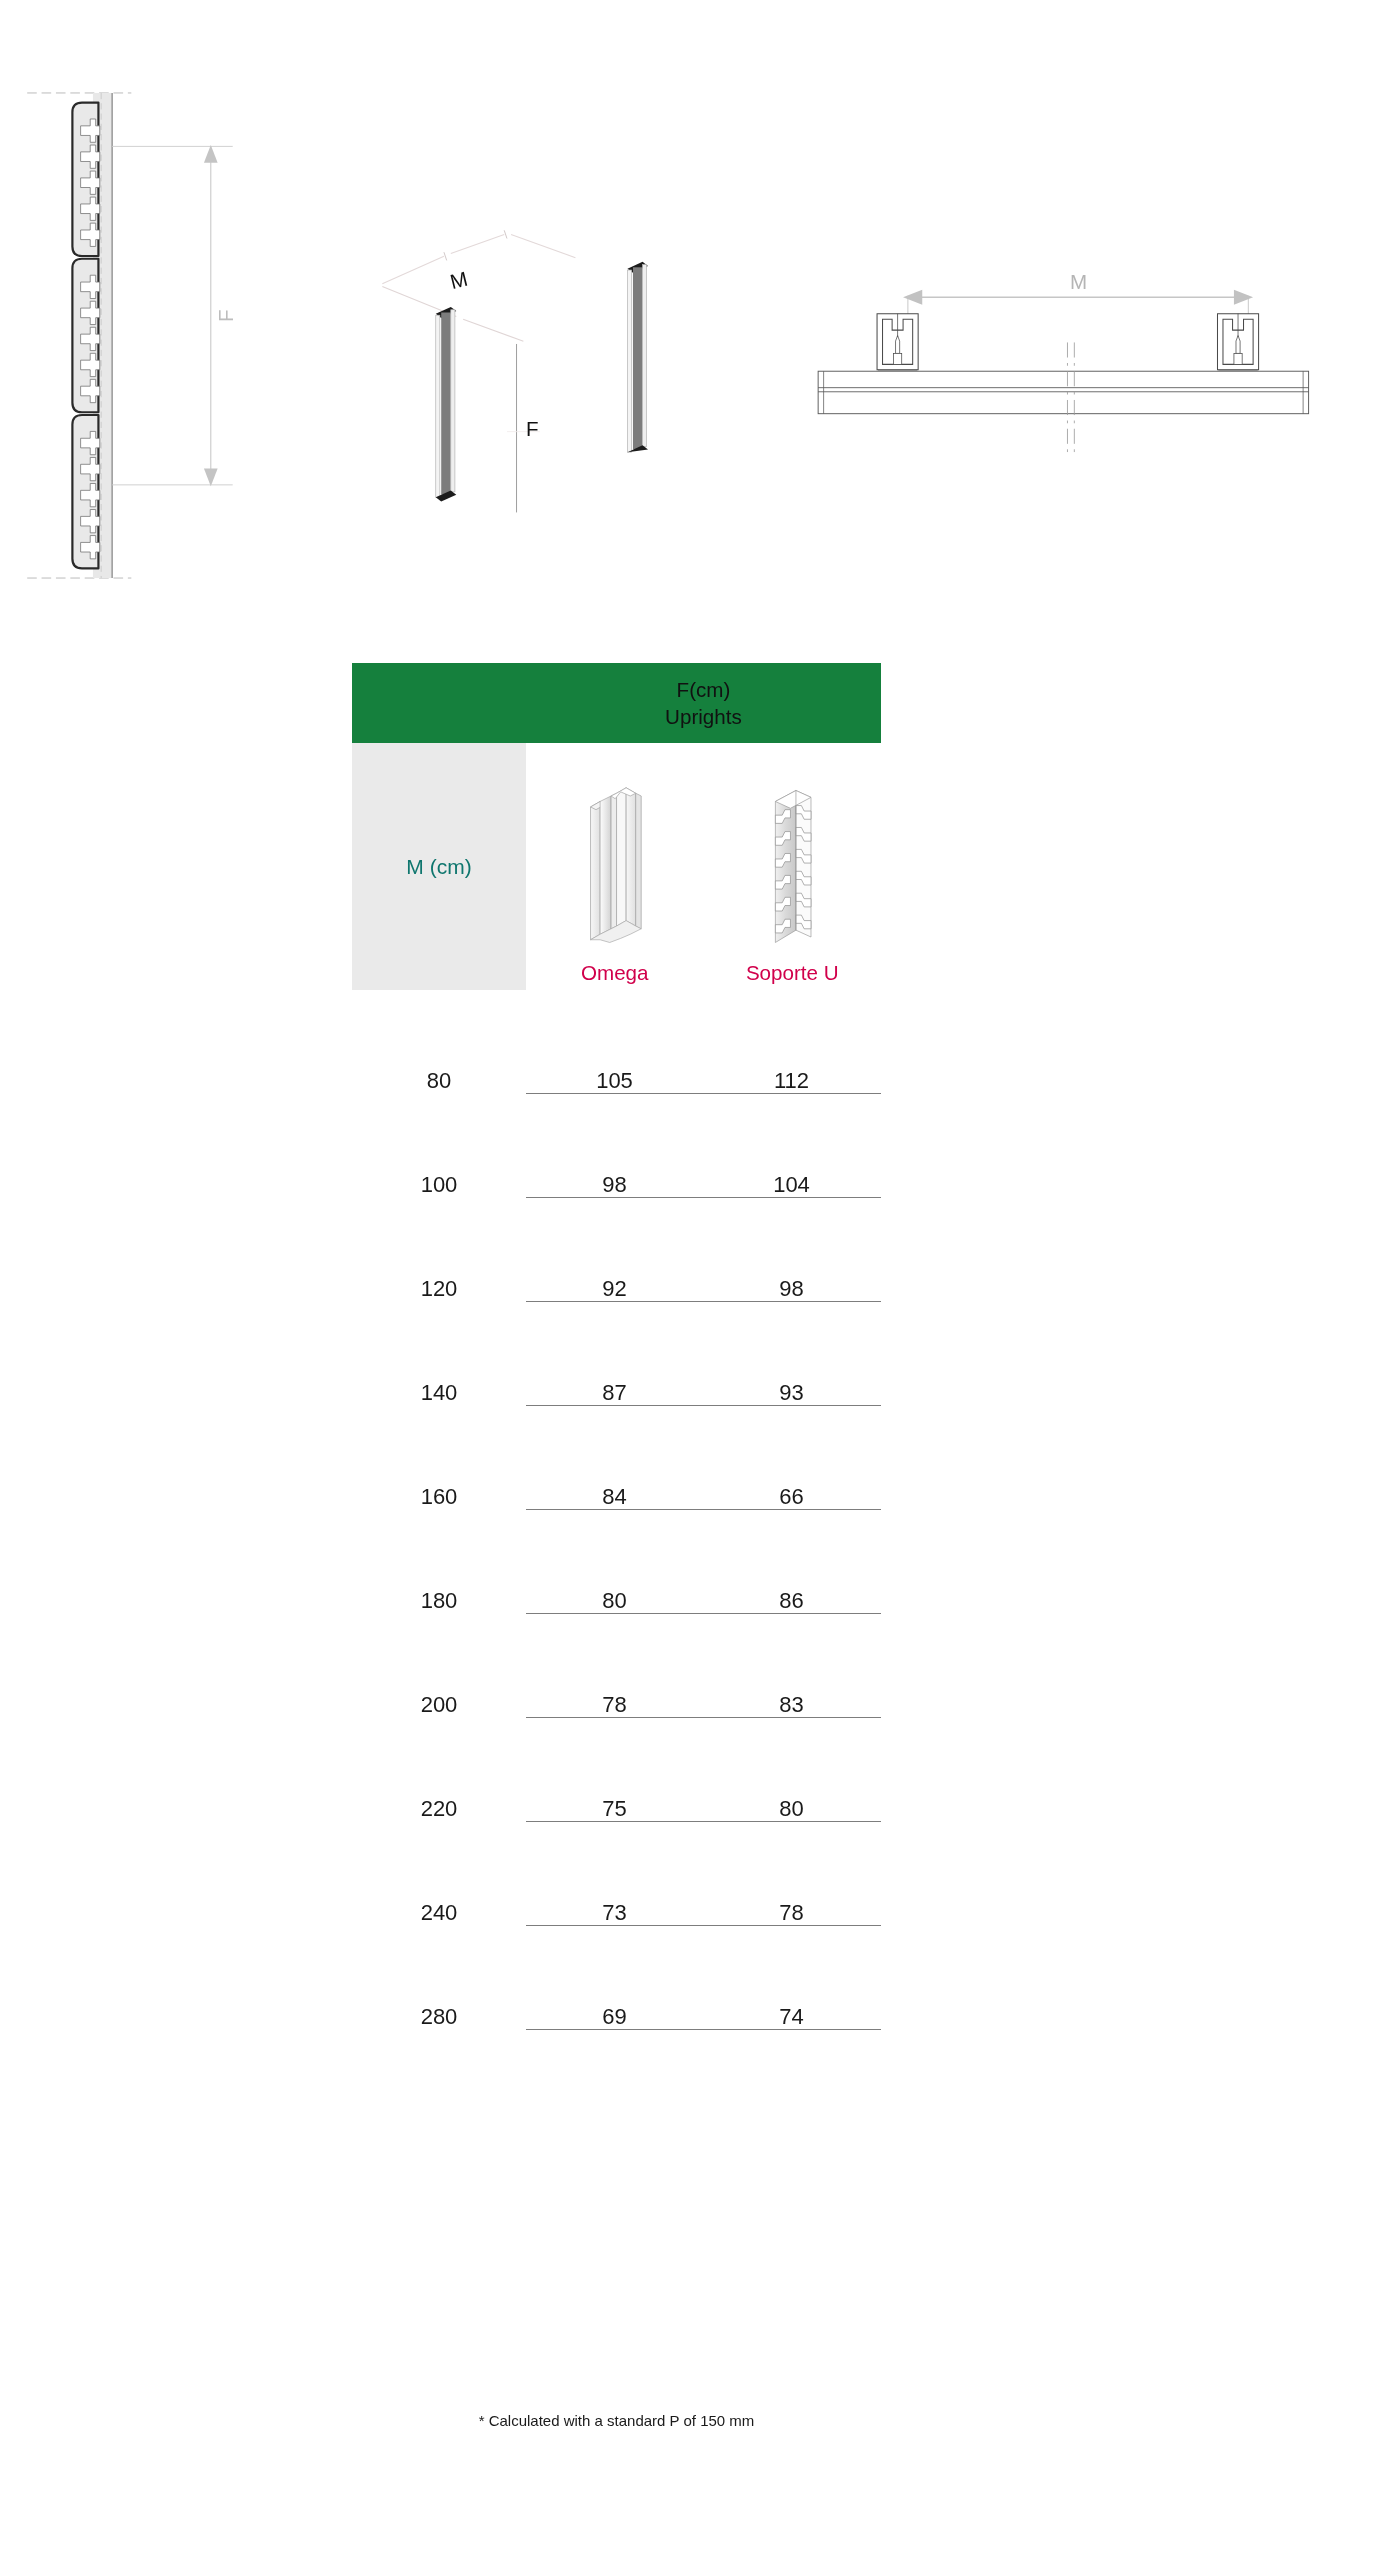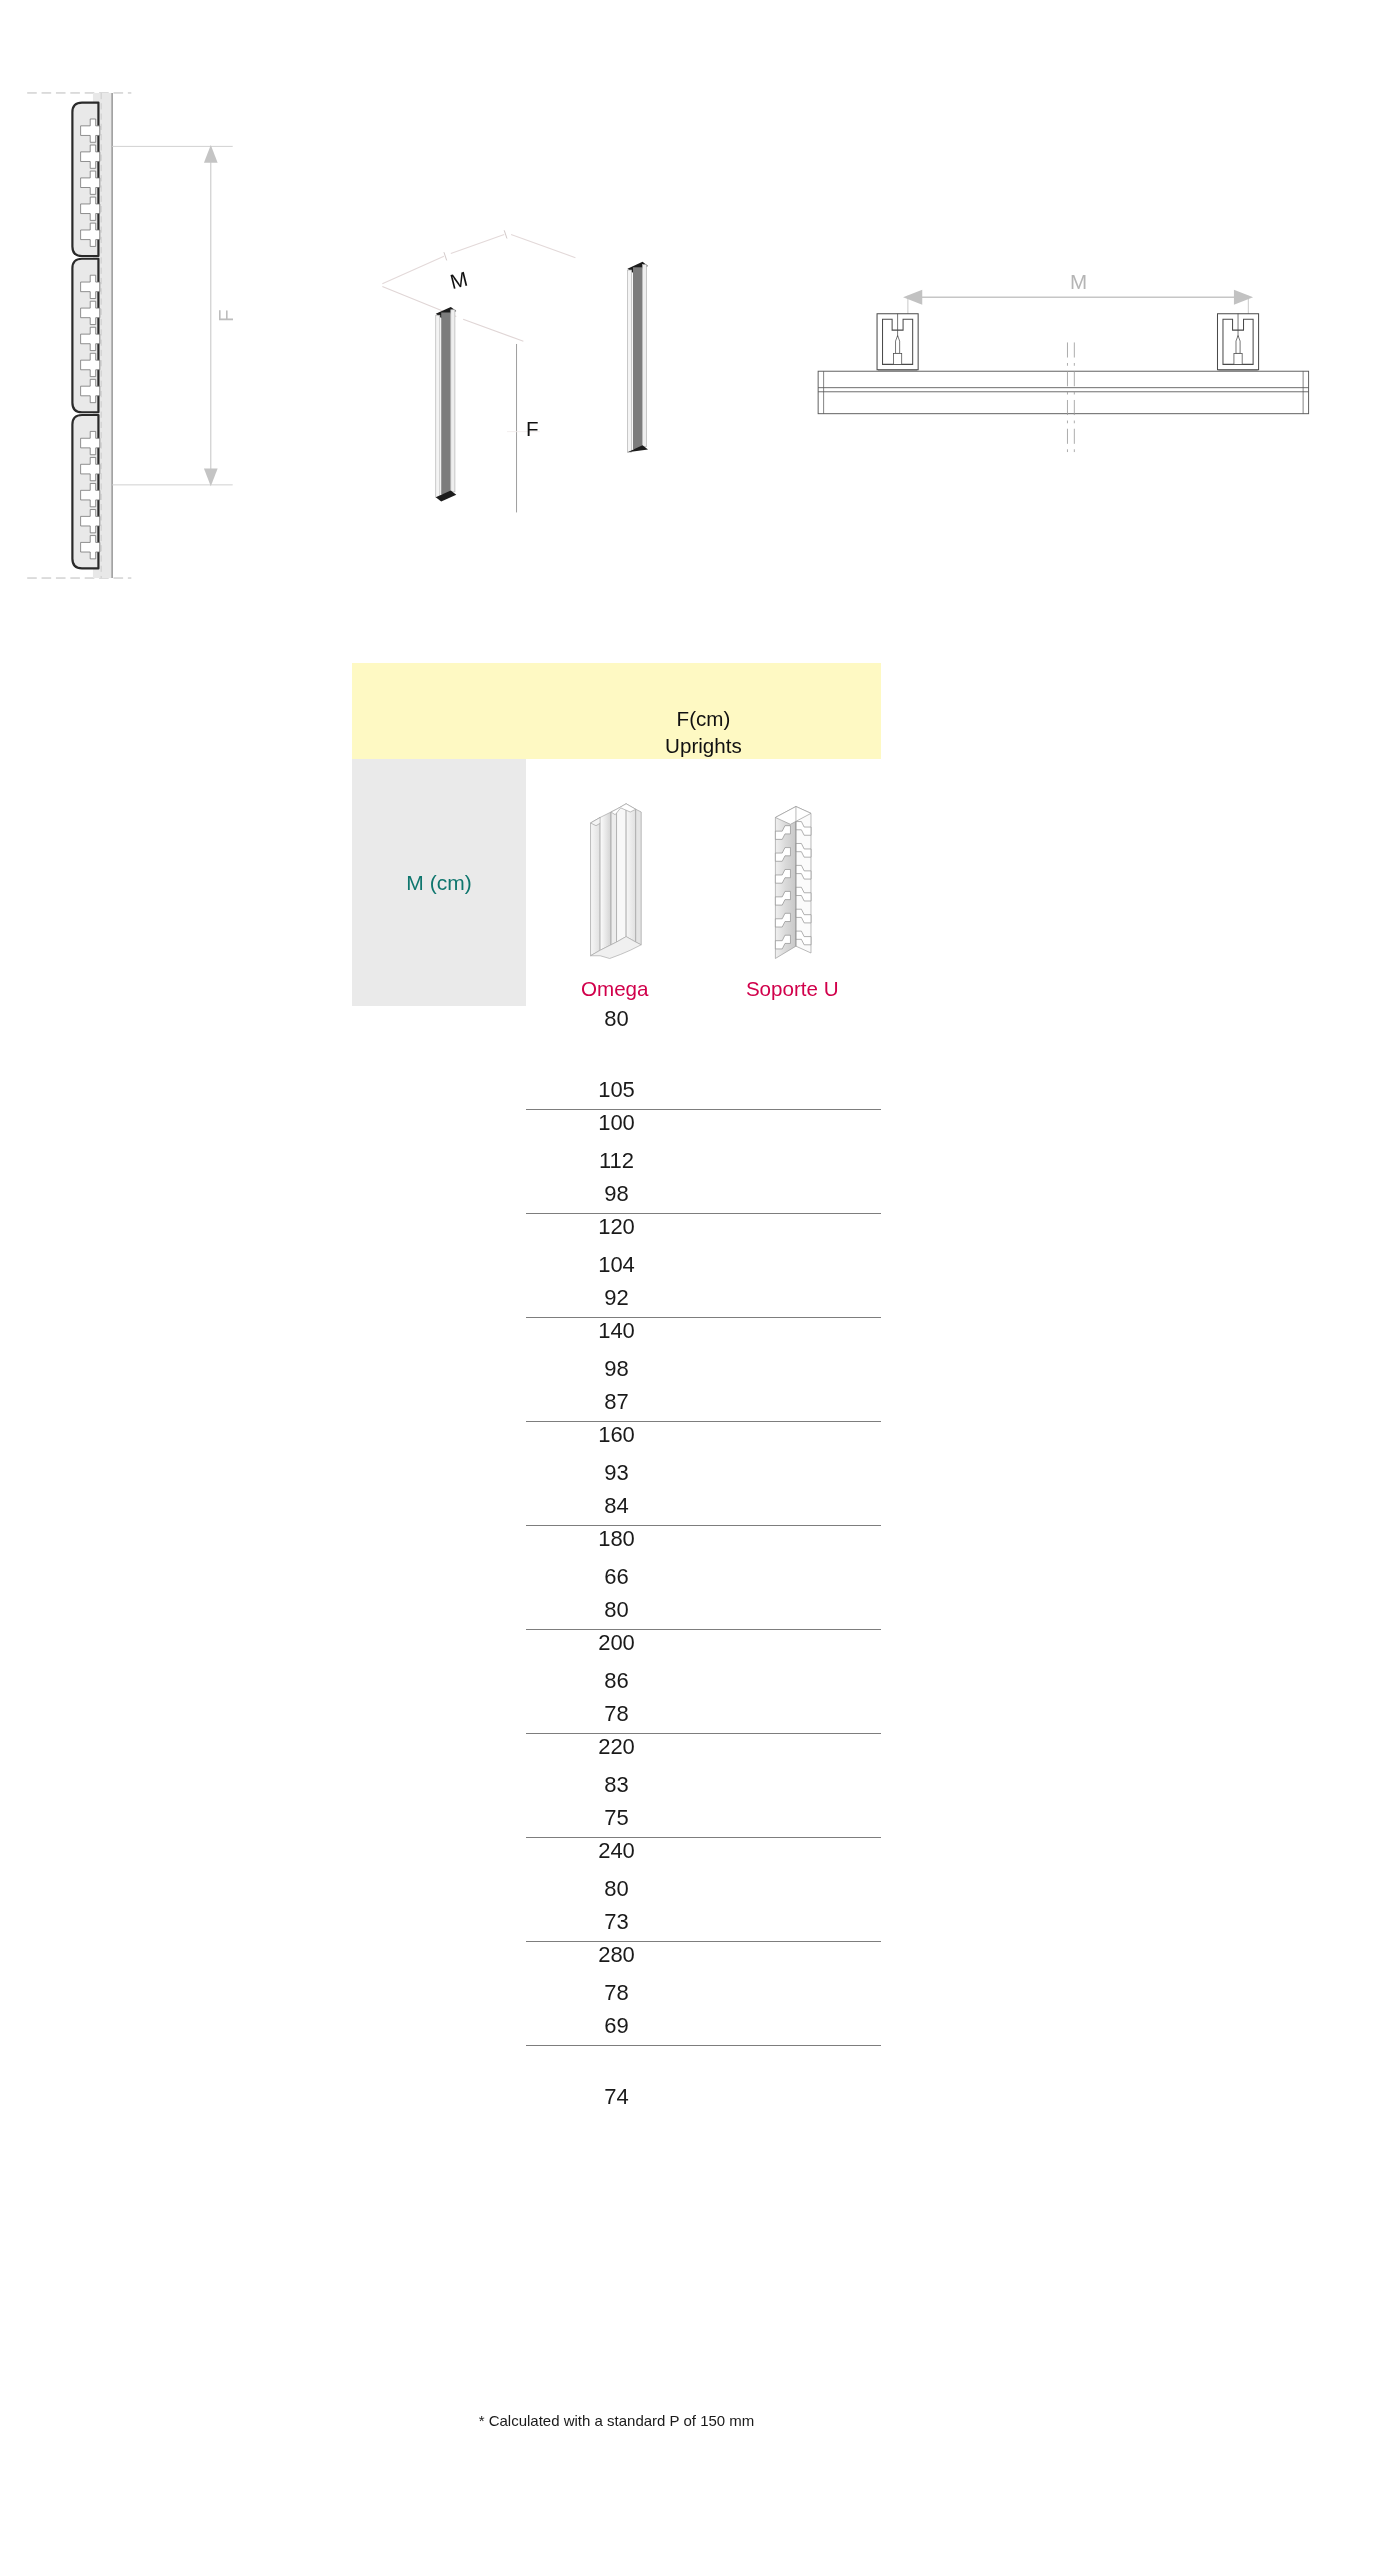--- a/index.html
+++ b/index.html
@@ -32,24 +32,24 @@
   #spec-table {
     position: absolute;
     left: 352px;
     top: 663px;
     width: 529px;
   }
 
   
   #header-band {
     position: relative;
-    height: 96px;
-    background: #fef9c3;
+    height: 80px;
+    background: #15803d;
     display: flex;
-    align-items: flex-end;
+    align-items: center;
     justify-content: flex-end;
   }
   #header-band-title {
     width: 351px;
     text-align: center;
     font-size: 20.6px;
     line-height: 1.32;
     color: #111;
     padding-right: 4.1px;
   }
@@ -95,22 +95,21 @@
     color: #d1004b;
     white-space: nowrap;
   }
 
   
   #rows { position: relative; }
   .row {
     position: relative;
     height: 104px;
     display: flex;
-    align-items: center;
-    flex-direction: column;
+    align-items: flex-end;
   }
   .cell-m {
     width: 174px;
     text-align: center;
     font-size: 22px;
     color: #1a1a1a;
   }
   .cell-v {
     width: 177px;
     text-align: center;

